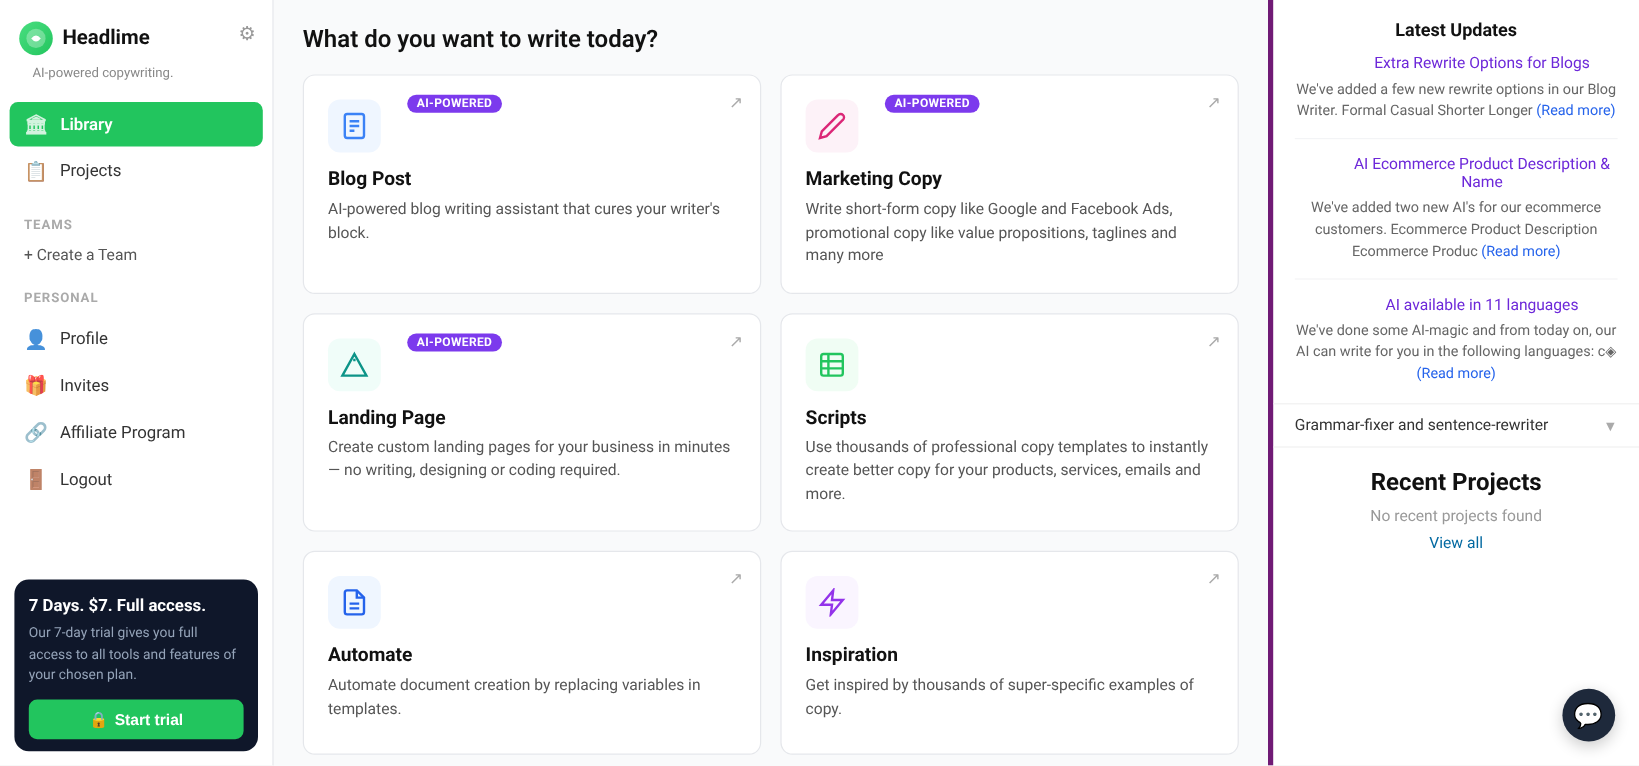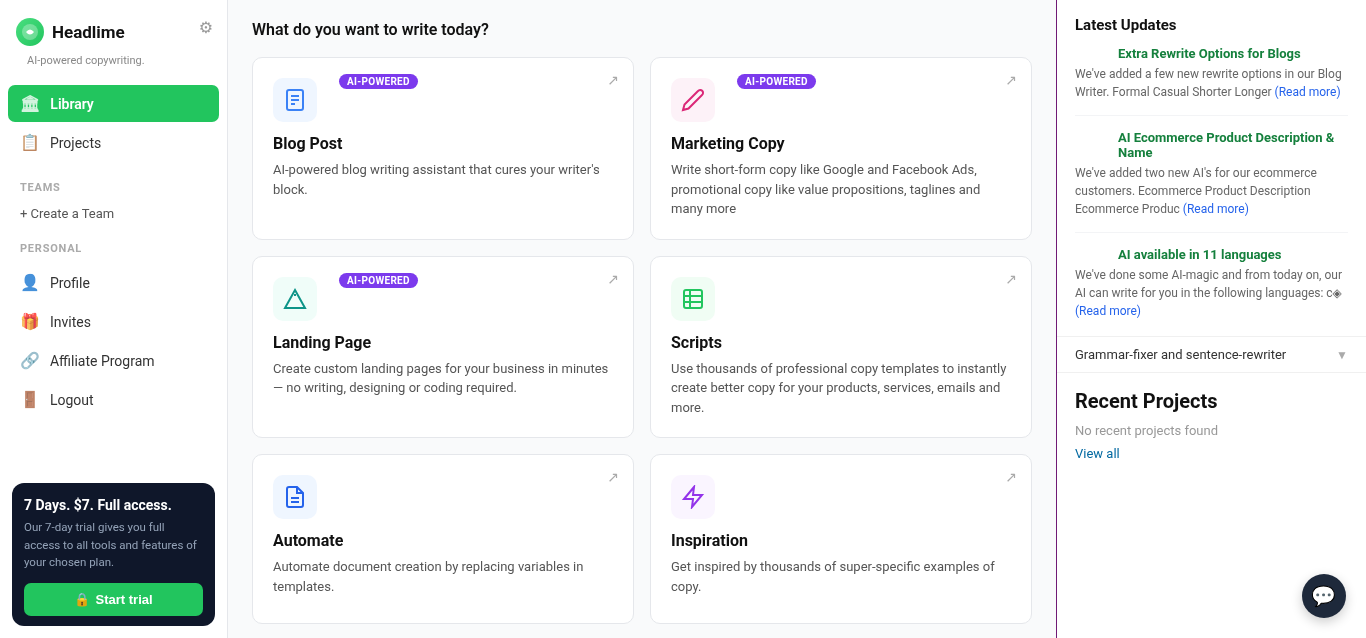--- a/index.html
+++ b/index.html
@@ -84,21 +84,21 @@
     .main-content {
       flex: 1;
       overflow-y: auto;
       background: #f9fafb;
       padding: 20px 24px;
     }
     .main-content::-webkit-scrollbar { width: 6px; }
     .main-content::-webkit-scrollbar-thumb { background: #ccc; border-radius: 3px; }
 
     .page-question {
-      font-size: 16px; font-weight: 600; color: #111;
+      font-size: 20px; font-weight: 600; color: #111;
       margin-bottom: 18px;
     }
 
     .cards-grid {
       display: grid;
       grid-template-columns: 1fr 1fr;
       gap: 16px;
     }
     .card {
       background: #fff;
@@ -147,44 +147,45 @@
     }
     .card-desc {
       font-size: 13px; color: #555; line-height: 1.5;
     }
 
     
     .right-panel {
       width: 310px;
       min-width: 310px;
       background: #fff;
-      border-left: 1px solid #701a75;
+      border-left: 5px solid #701a75;
       display: flex;
       flex-direction: column;
       height: 638px;
       overflow-y: auto;
+      text-align: center;
     }
     .right-panel::-webkit-scrollbar { width: 6px; }
     .right-panel::-webkit-scrollbar-thumb { background: #ccc; border-radius: 3px; }
 
     .panel-section {
       padding: 16px 18px;
       border-bottom: 1px solid #f0f0f0;
     }
     .panel-section-title {
       font-size: 15px; font-weight: 700; color: #111;
       margin-bottom: 12px;
     }
     .update-item {
       margin-bottom: 14px;
       padding-bottom: 14px;
       border-bottom: 1px solid #f3f4f6;
     }
     .update-item:last-child { border-bottom: none; margin-bottom: 0; padding-bottom: 0; }
-    .update-title { font-size: 13px; font-weight: 700; color: #15803d; margin-bottom: 4px; margin-left: 43px; }
+    .update-title { font-size: 13px; font-weight: 400; color: #6d28d9; margin-bottom: 4px; margin-left: 43px; }
     .update-desc { font-size: 12px; color: #666; line-height: 1.5; }
     .update-desc .read-more { color: #2563eb; cursor: pointer; }
 
     .dropdown-item {
       display: flex; align-items: center; justify-content: space-between;
       padding: 10px 18px;
       border-bottom: 1px solid #f0f0f0;
       font-size: 13px; color: #333; cursor: pointer;
     }
     .chevron-icon { color: #aaa; font-size: 12px; }

